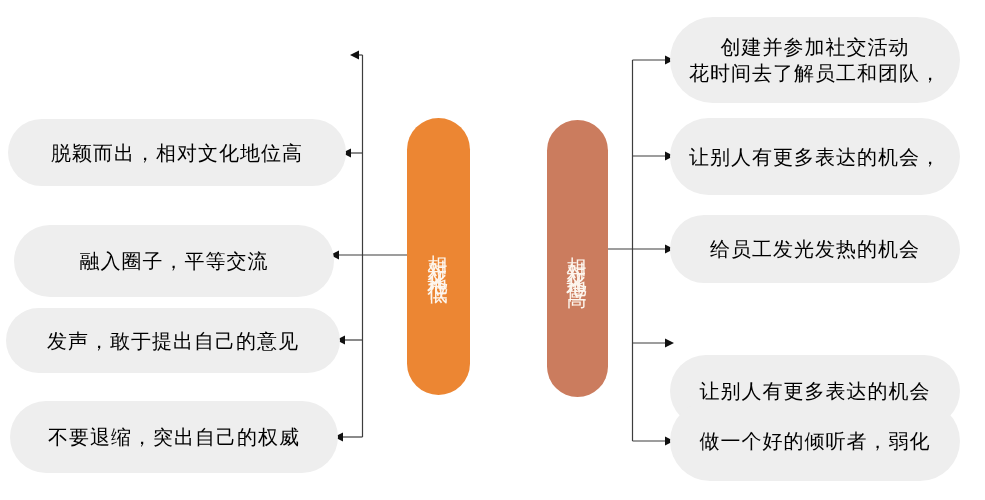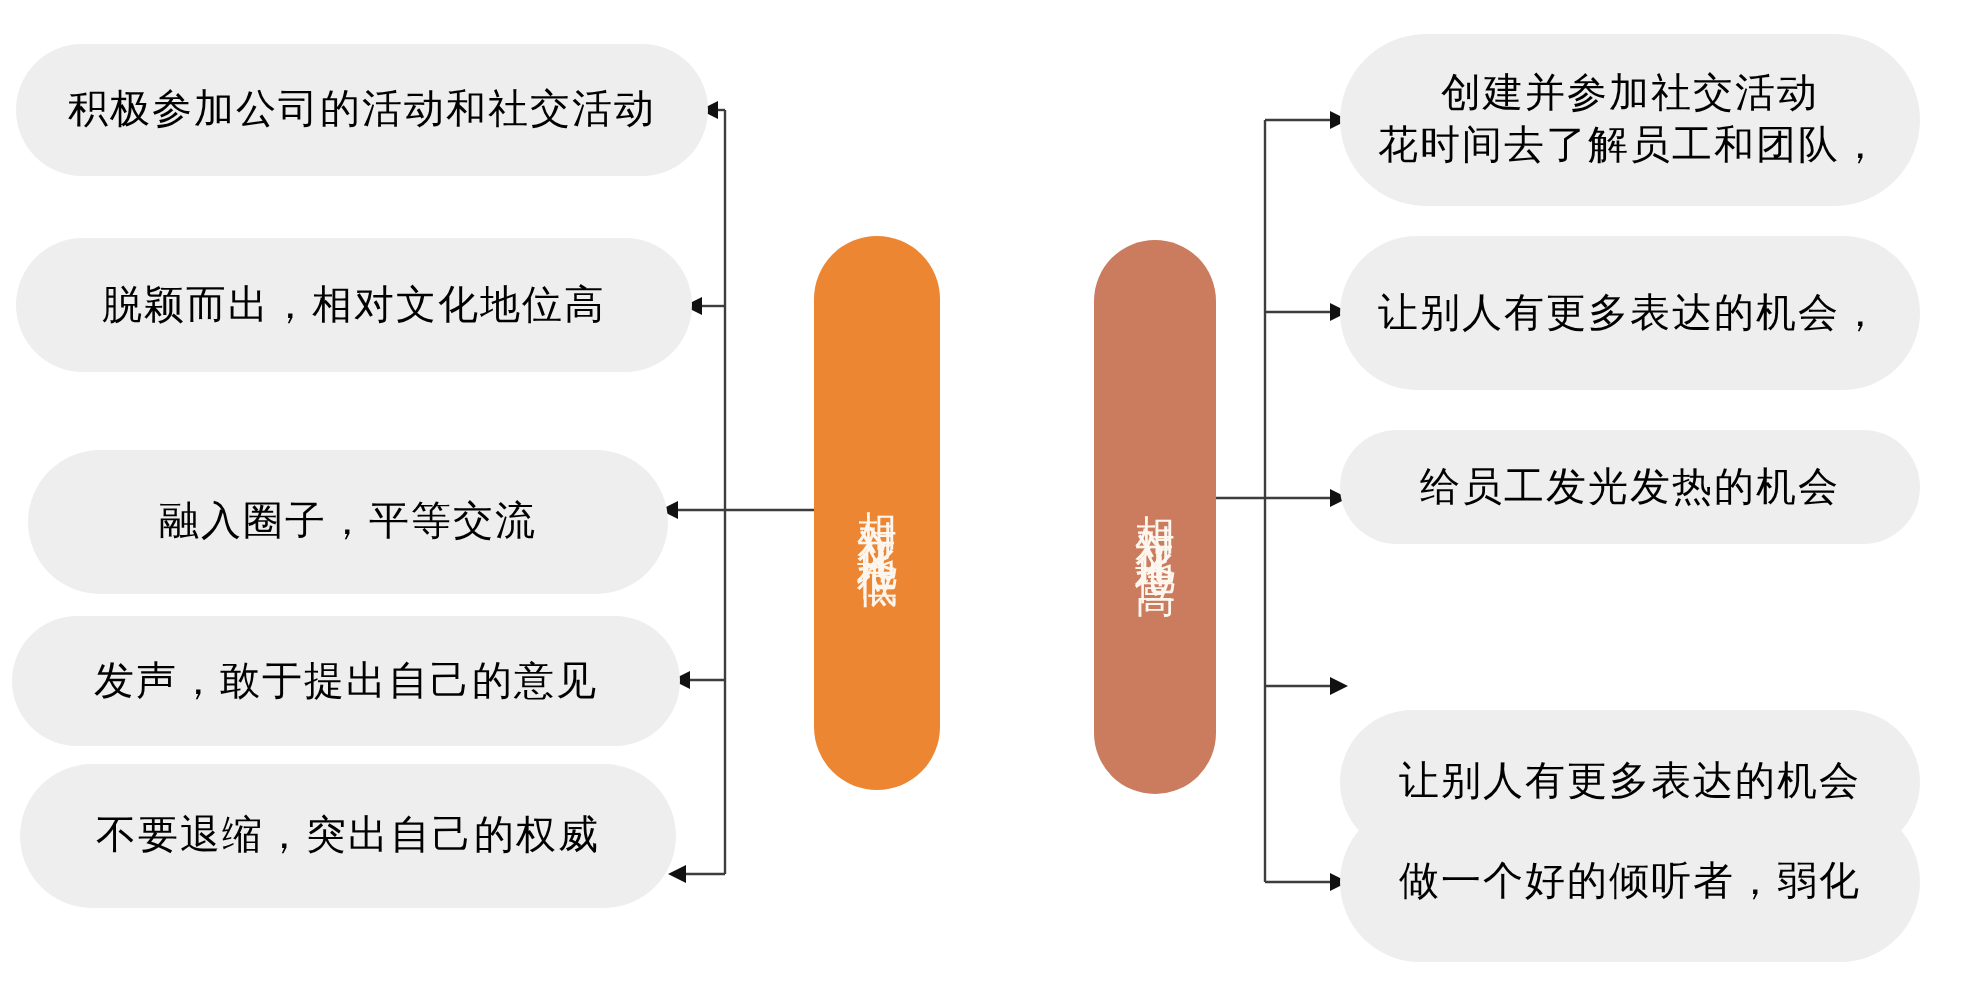--- a/index.html
+++ b/index.html
@@ -62,25 +62,25 @@
     color: #fdf6ee;
     font-size: 20px;
     letter-spacing: 5px;
     font-weight: 500;
   }
   
   .lb1 { left: 8px;   top: 22px;  width: 346px; height: 66px; }
   .lb2 { left: 8px;   top: 119px; width: 338px; height: 67px; }
   .lb3 { left: 14px;  top: 225px; width: 320px; height: 72px; }
   .lb4 { left: 6px;   top: 308px; width: 334px; height: 65px; text-align: right; }
-  .lb5 { left: 10px;  top: 382px; width: 328px; height: 72px; }
+  .lb5 { left: 10px;  top: 401px; width: 328px; height: 72px; }
   
   .rb1 { left: 670px; top: 17px;  width: 290px; height: 86px; }
   .rb2 { left: 670px; top: 118px; width: 290px; height: 77px; }
-  .rb3 { left: 670px; top: 215px; width: 290px; height: 57px; }
+  .rb3 { left: 670px; top: 215px; width: 290px; height: 68px; }
   .rb4 { left: 670px; top: 307px; width: 290px; height: 72px; margin-top: 48px; }
   .rb5 { left: 670px; top: 401px; width: 290px; height: 80px; align-items: center; }
 </style>
 </head>
 <body>
 
 <div class="canvas">
 
   <svg class="connectors" viewBox="0 0 985 500" xmlns="http://www.w3.org/2000/svg">
 
@@ -104,24 +104,20 @@
     <line x1="632.5" y1="156" x2="665" y2="156"></line>
     <polygon points="674,156 665,151.5 665,160.5"></polygon>
     <line x1="608" y1="249" x2="665" y2="249"></line>
     <polygon points="674,249 665,244.5 665,253.5"></polygon>
     <line x1="632.5" y1="343" x2="665" y2="343"></line>
     <polygon points="674,343 665,338.5 665,347.5"></polygon>
     <line x1="632.5" y1="441" x2="665" y2="441"></line>
     <polygon points="674,441 665,436.5 665,445.5"></polygon>
   </svg>
 
-  <div class="bubble lb1">
-    <span>积极参加公司的活动和社交活动</span>
-      <span></span>
-  </div>
   <div class="bubble lb2">
     <span>脱颖而出，相对文化地位高</span>
       <span></span>
   </div>
   <div class="bubble lb3">
     <span>融入圈子，平等交流</span>
       <span></span>
   </div>
   <div class="bubble lb4">
     <span>发声，敢于提出自己的意见</span>

